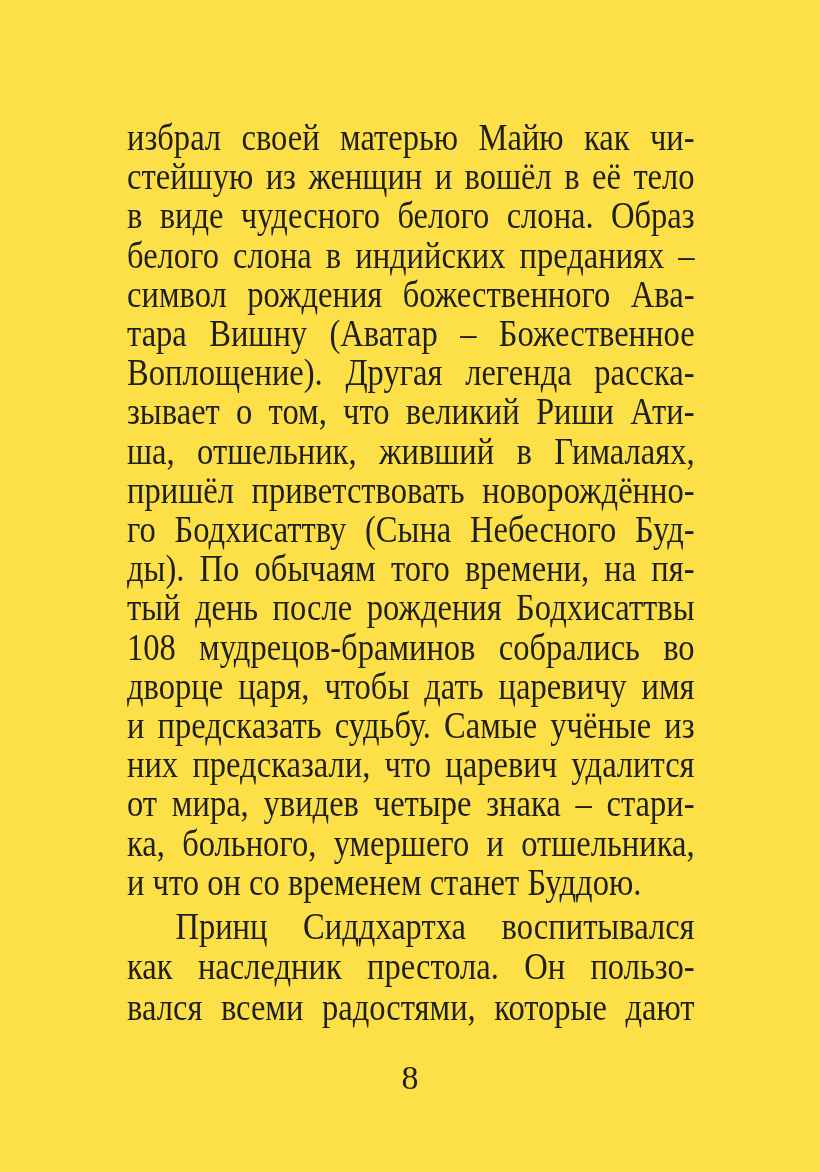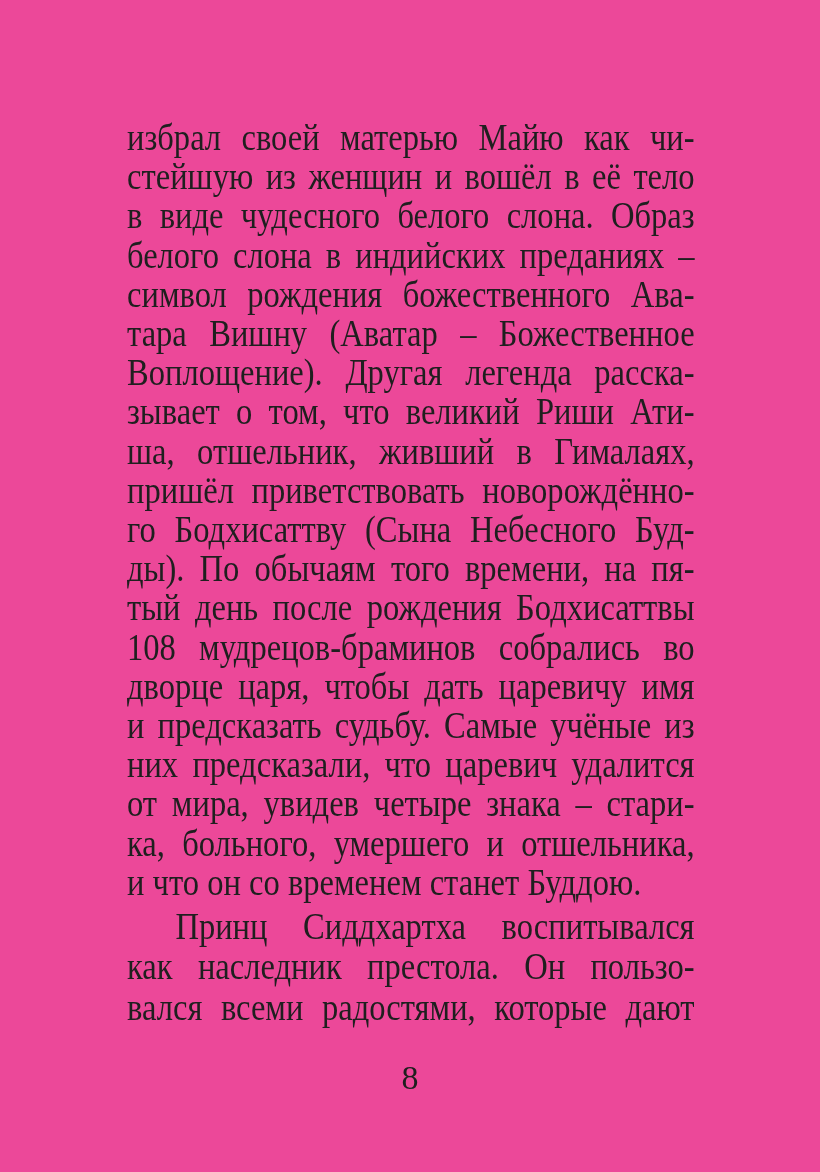--- a/index.html
+++ b/index.html
@@ -12,21 +12,21 @@
     height: 1172px;
     position: relative;
     overflow: hidden;
   }
   .page {
     position: absolute;
     left: 0;
     top: 0;
     width: 820px;
     height: 1172px;
-    background: #ec4899;
+    background: #fde047;
   }
   .text-block {
     position: absolute;
     left: 127px;
     top: 0;
     width: 645px;               
     transform: scaleX(0.88);
     transform-origin: 0 0;
   }
   .line {

